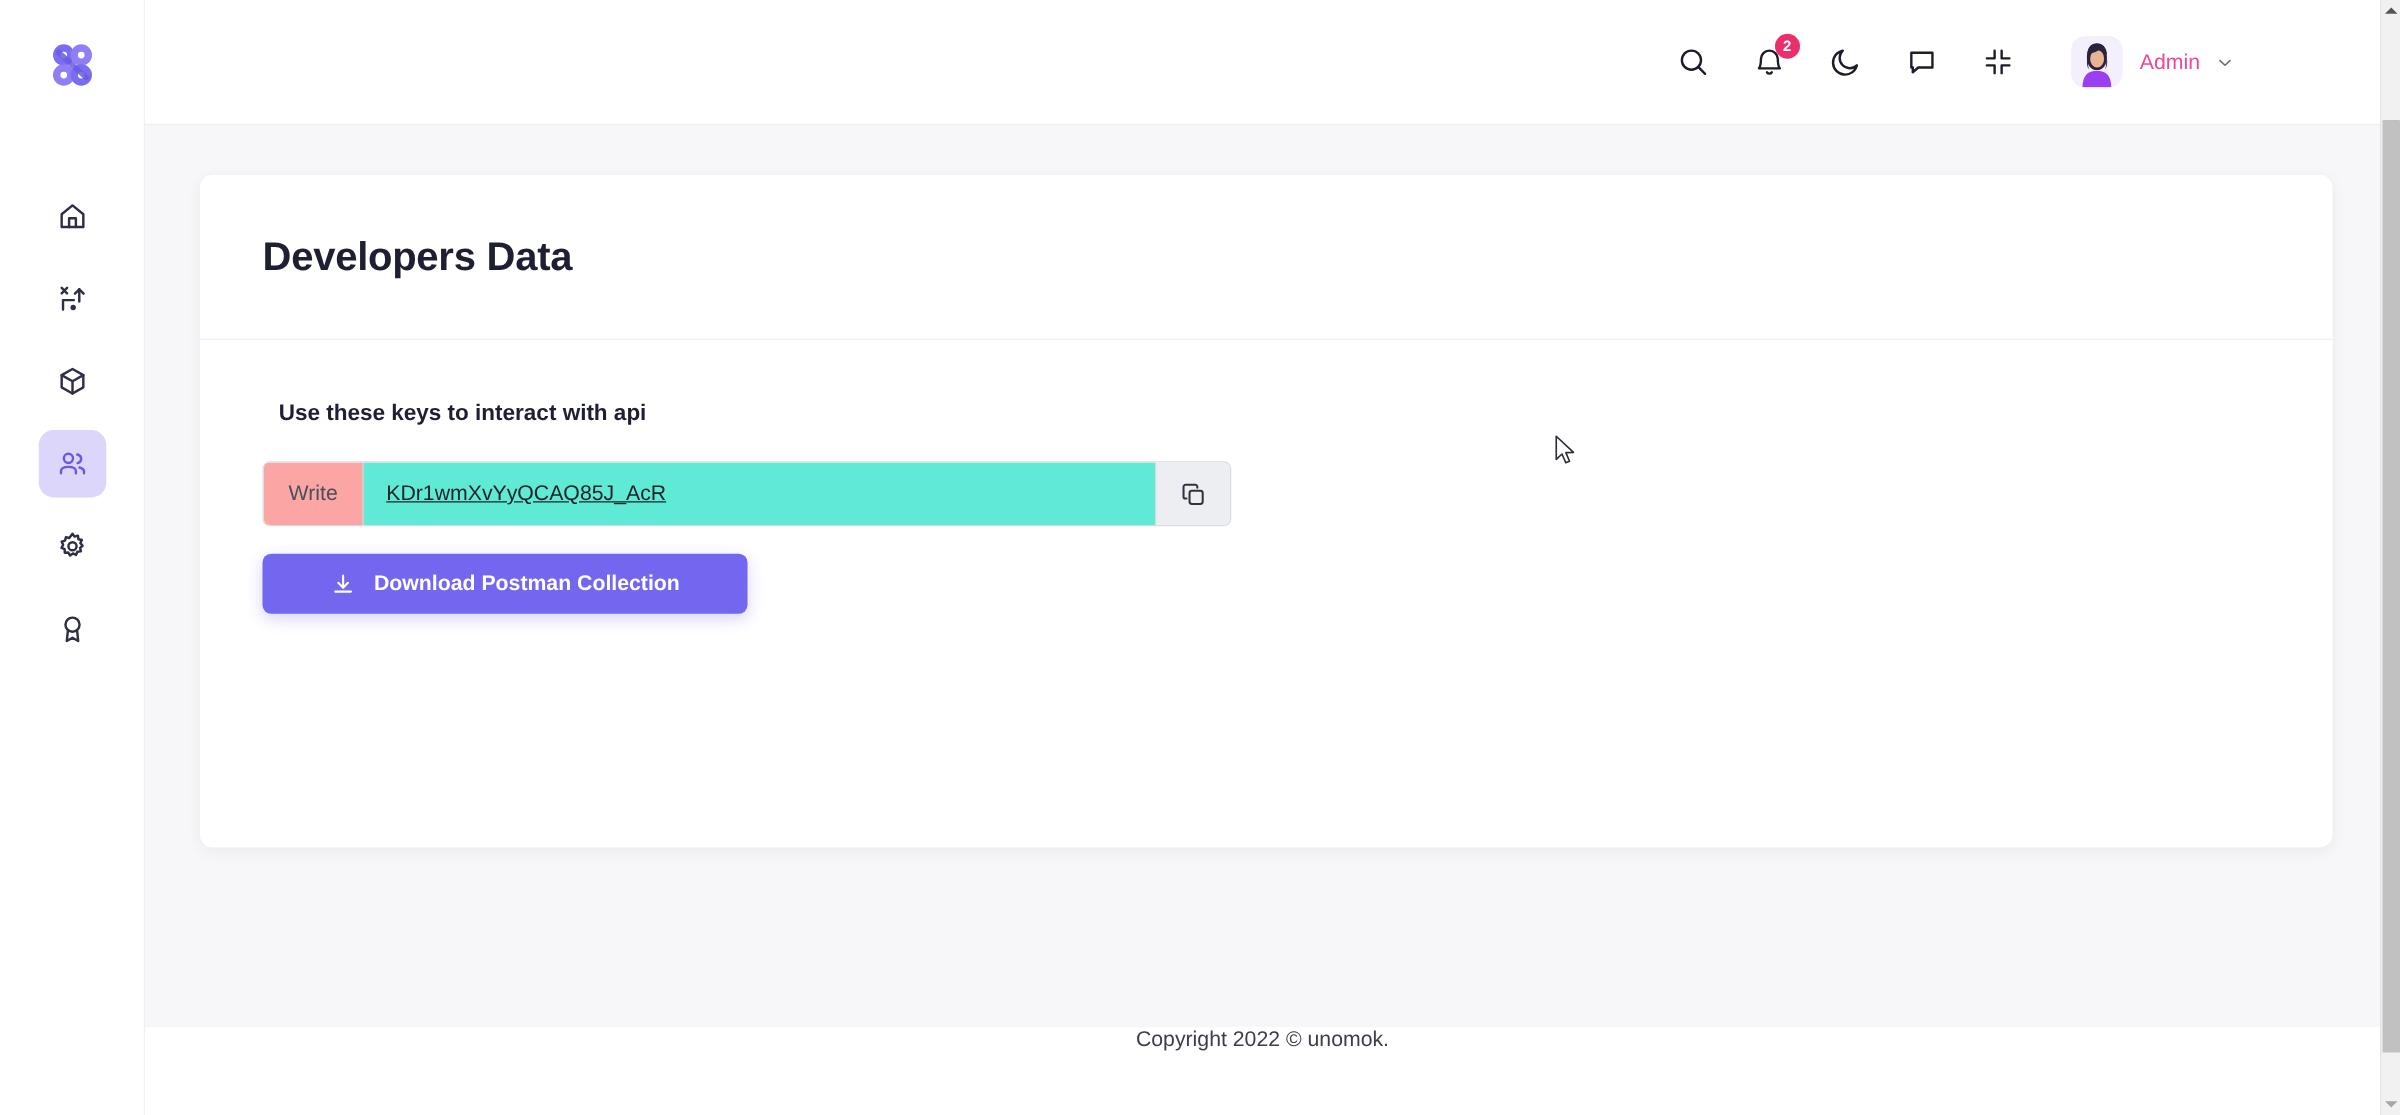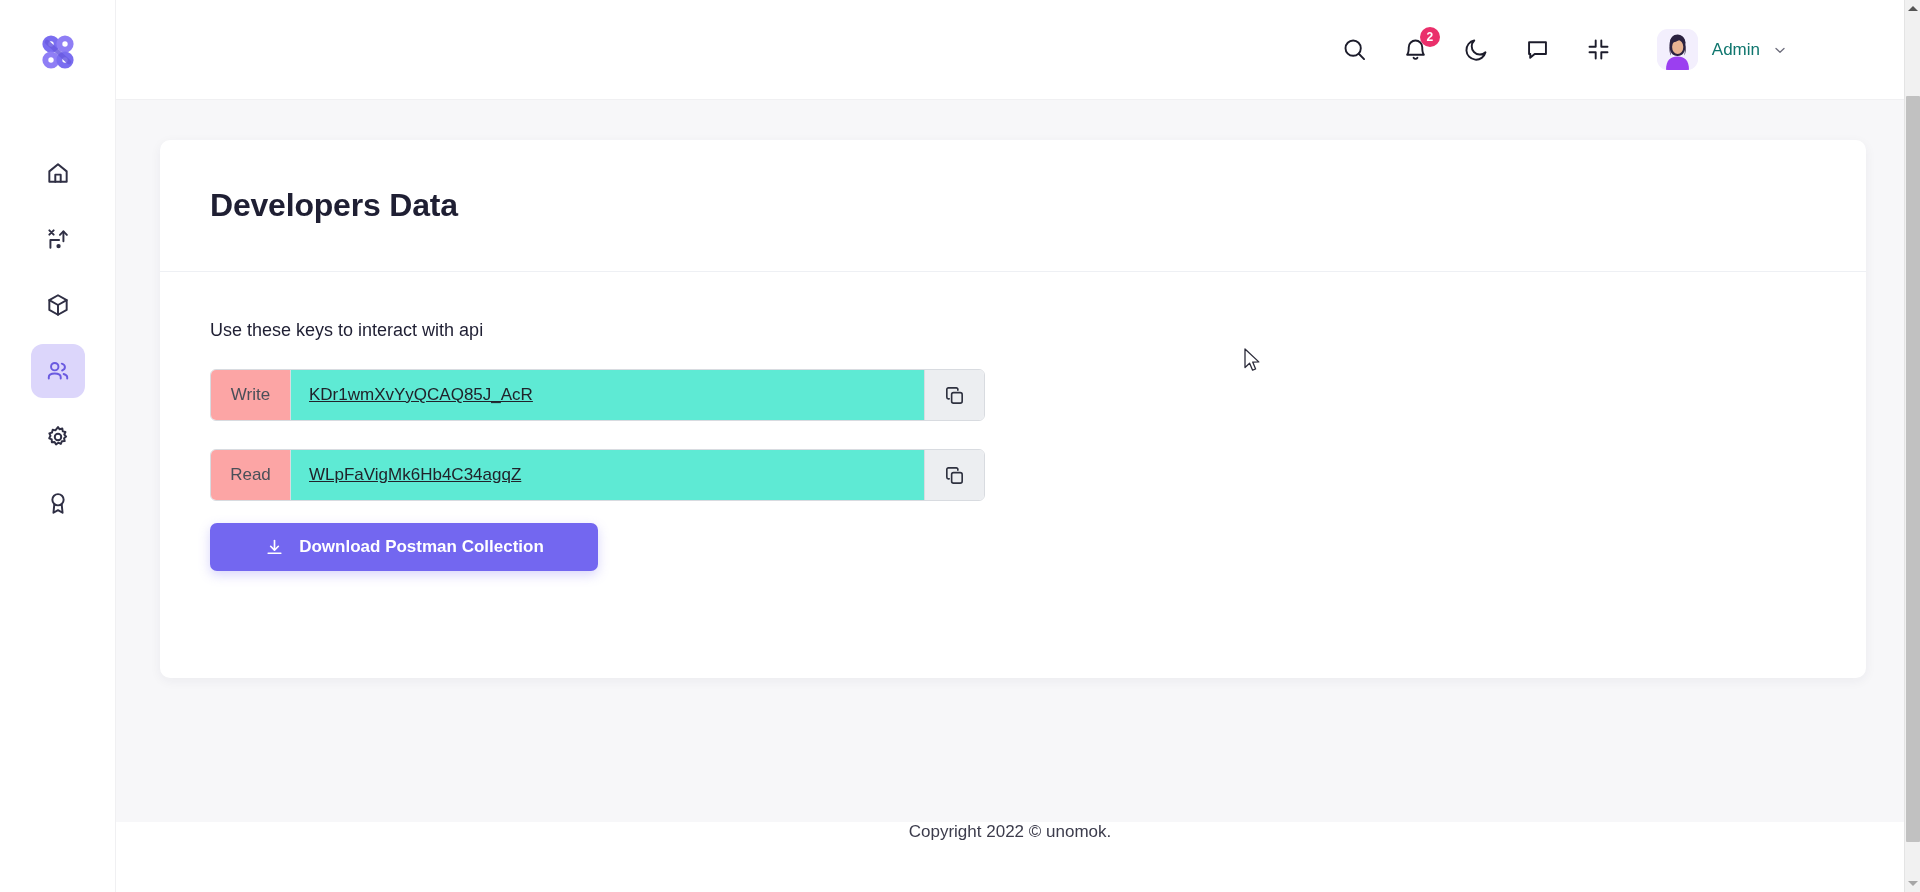--- a/index.html
+++ b/index.html
@@ -76,21 +76,21 @@
     color: #fff; font-size: 12px; font-weight: bold;
     display: flex; align-items: center; justify-content: center;
     line-height: 1;
   }
   #user-area { display: flex; align-items: center; gap: 14px; cursor: pointer; margin-left: 12px;}
   #avatar {
     width: 41px; height: 41px; border-radius: 11px;
     background: #f3effd;
     overflow: hidden; position: relative;
   }
-  .user-name { font-size: 17px; color: #0f766e; }
+  .user-name { font-size: 17px; color: #ec4899; }
   .caret { width: 12px; height: 12px; }
 
   
   #content-scroll {
     position: absolute; left: 116px; top: 100px;
     width: 1788px; height: 722px;
     background: #f7f7f9;
   }
   #card {
     position: absolute; left: 44px; top: 40px;
@@ -104,21 +104,21 @@
     border-bottom: 1px solid #eef0f4;
     display: flex; align-items: center;
     padding-left: 50px;
   }
   #page-title {
     font-size: 32px; font-weight: bold; color: #1f1f33;
     letter-spacing: -0.2px;
   }
   #card-body { padding: 48px 50px 0 50px; }
   #subtitle {
-    font-size: 18px; font-weight: normal; color: #1f1f33;
+    font-size: 18px; font-weight: bold; color: #1f1f33; margin-left: 13px;
   }
   .key-row {
     display: flex; align-items: stretch;
     margin-top: 28px;
     width: 775px;
     height: 52px;
     border: 1px solid #d8dbe0;
     border-radius: 6px;
     overflow: hidden;
     background: #fff;
@@ -355,30 +355,20 @@
           <div class="key-label">Write</div>
           <div class="key-value">KDr1wmXvYyQCAQ85J_AcR</div>
           <div class="key-copy">
             <svg width="23" height="23" viewBox="0 0 24 24">
               <rect class="copy-ico" x="9" y="9" width="11" height="11" rx="2"></rect>
               <path class="copy-ico" d="M15.5 6.5 V5.6 A1.6 1.6 0 0 0 13.9 4 H5.6 A1.6 1.6 0 0 0 4 5.6 V13.9 A1.6 1.6 0 0 0 5.6 15.5 H6.5"></path>
             </svg>
           </div>
         </div>
 
-        <div class="key-row">
-          <div class="key-label">Read</div>
-          <div class="key-value">WLpFaVigMk6Hb4C34agqZ</div>
-          <div class="key-copy">
-            <svg width="23" height="23" viewBox="0 0 24 24">
-              <rect class="copy-ico" x="9" y="9" width="11" height="11" rx="2"></rect>
-              <path class="copy-ico" d="M15.5 6.5 V5.6 A1.6 1.6 0 0 0 13.9 4 H5.6 A1.6 1.6 0 0 0 4 5.6 V13.9 A1.6 1.6 0 0 0 5.6 15.5 H6.5"></path>
-            </svg>
-          </div>
-        </div>
 
         <button id="download-btn">
           <svg width="21" height="21" viewBox="0 0 24 24">
             <path class="dl-ico" d="M12 4 V14.6"></path>
             <path class="dl-ico" d="M7.6 10.6 L12 15 L16.4 10.6"></path>
             <path class="dl-ico" d="M4.8 18.6 H19.2"></path>
           </svg>
           <span>Download Postman Collection</span>
         </button>
 

